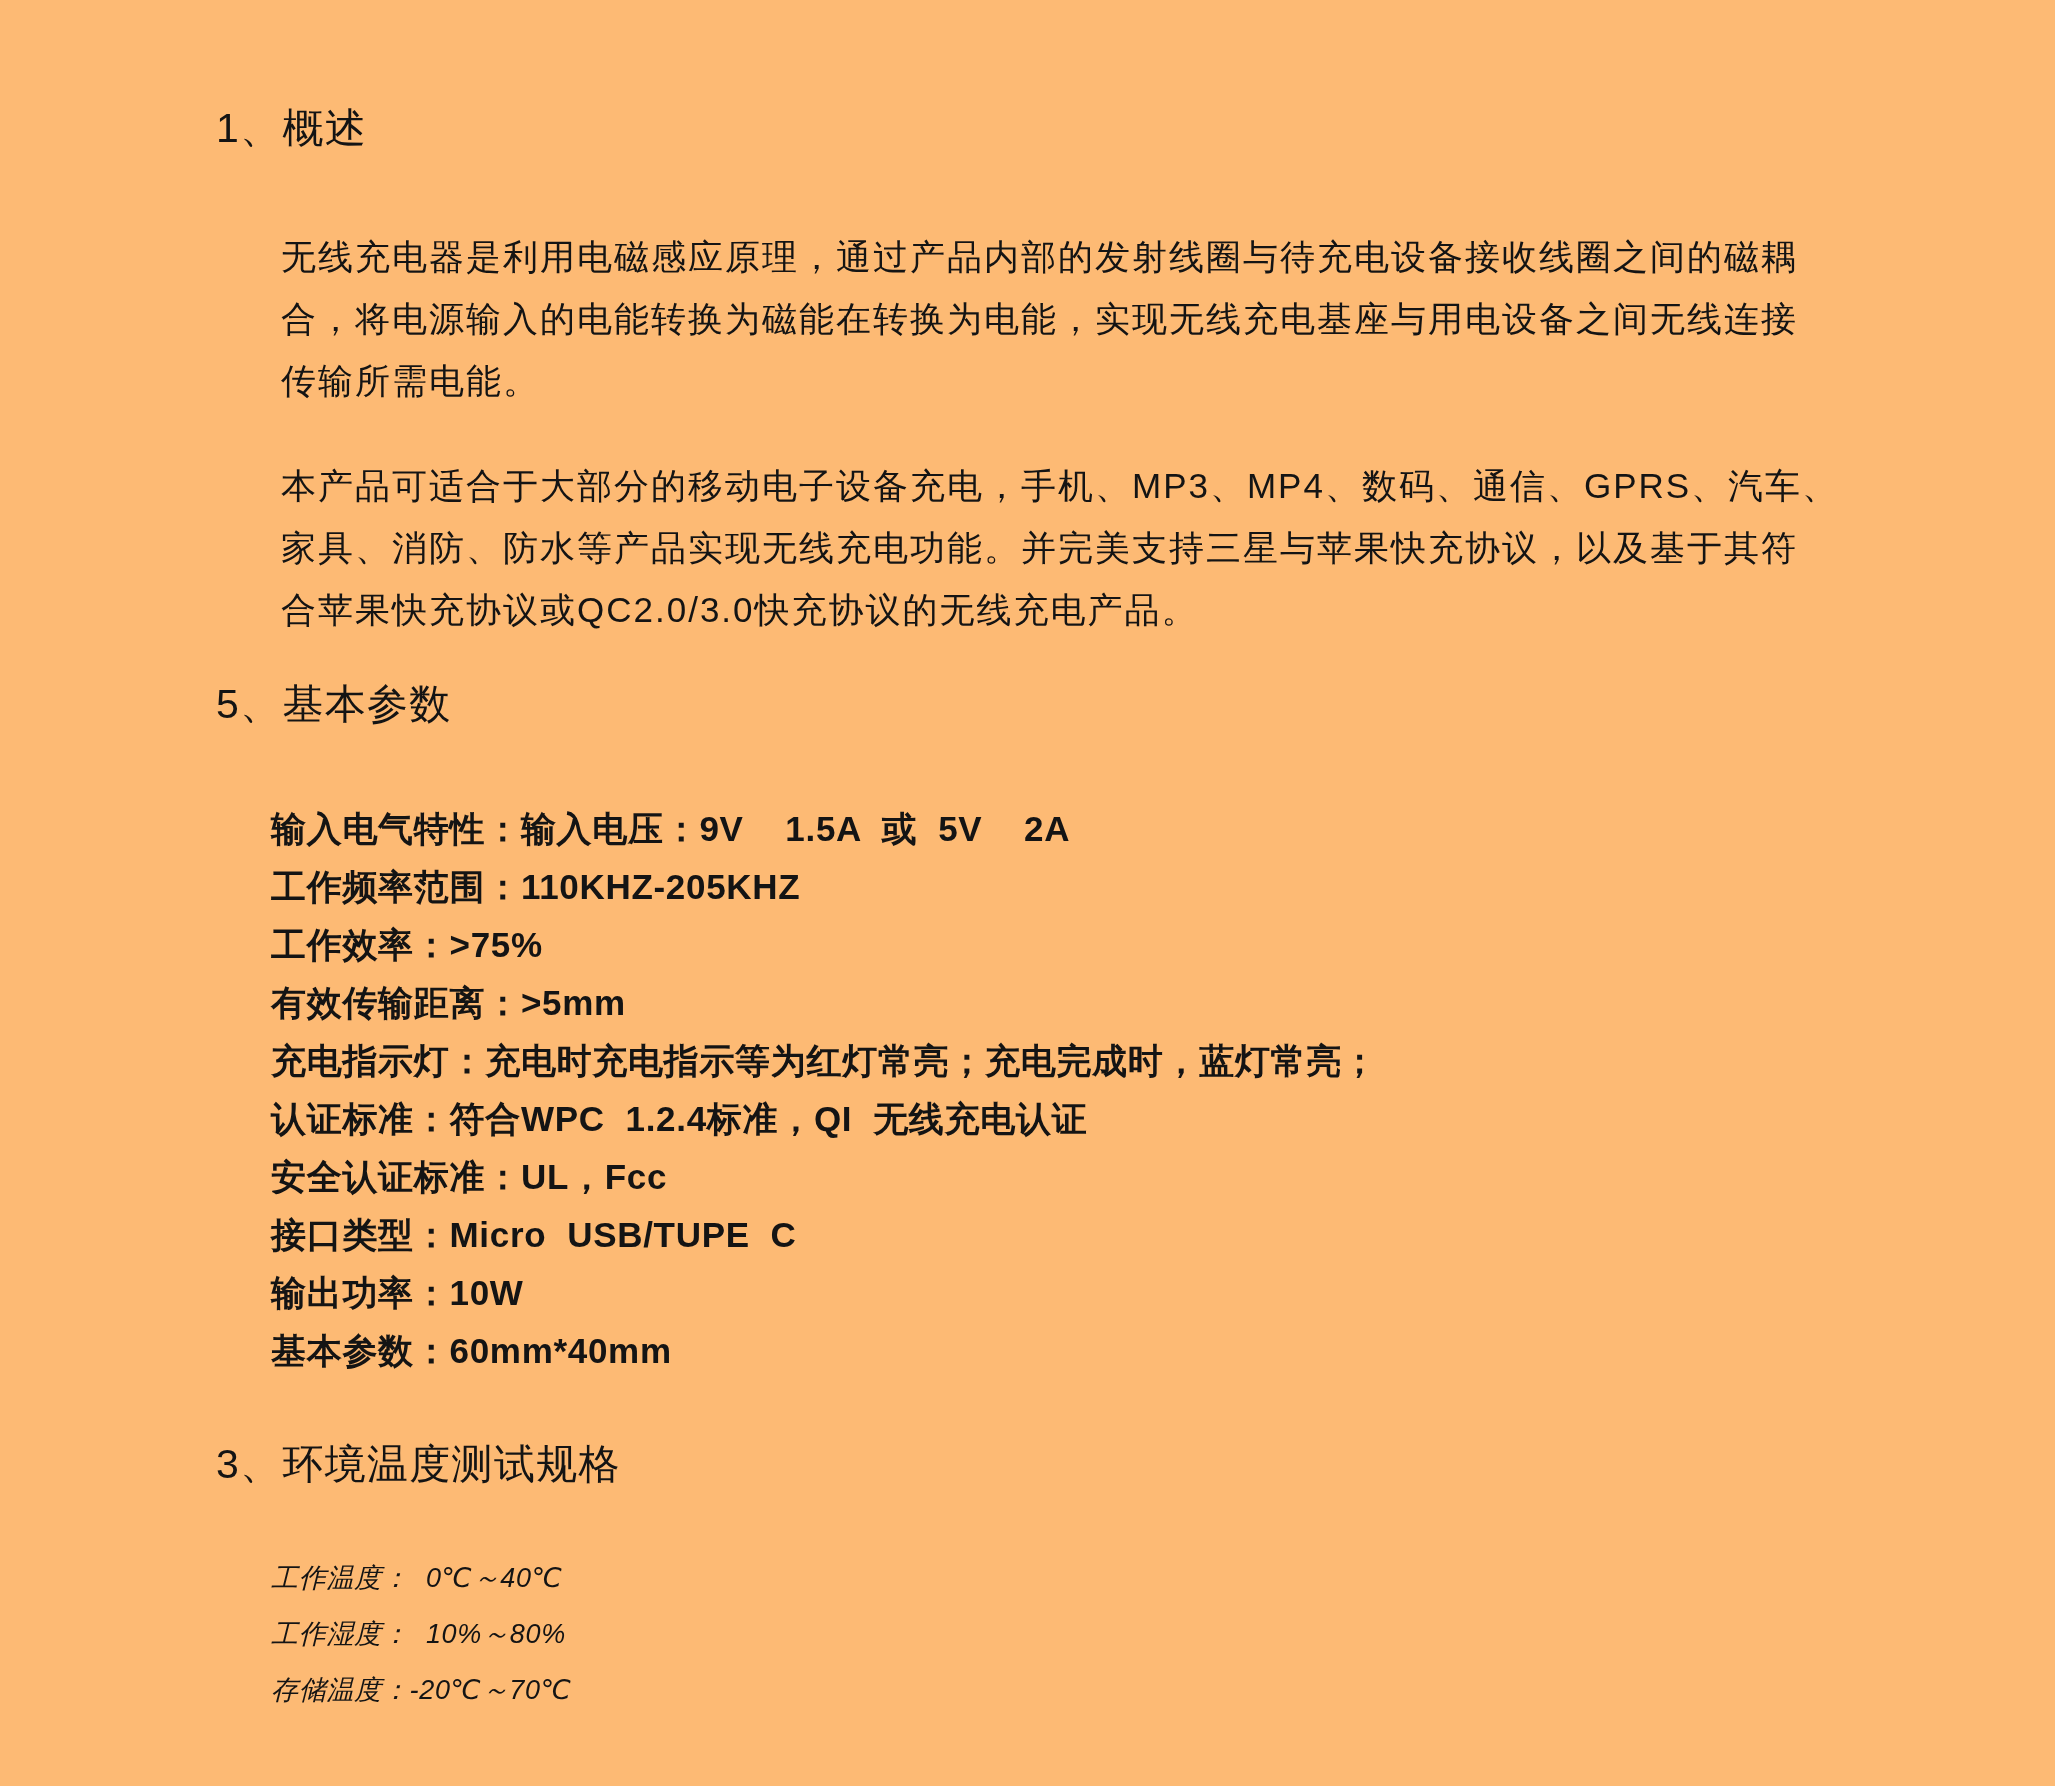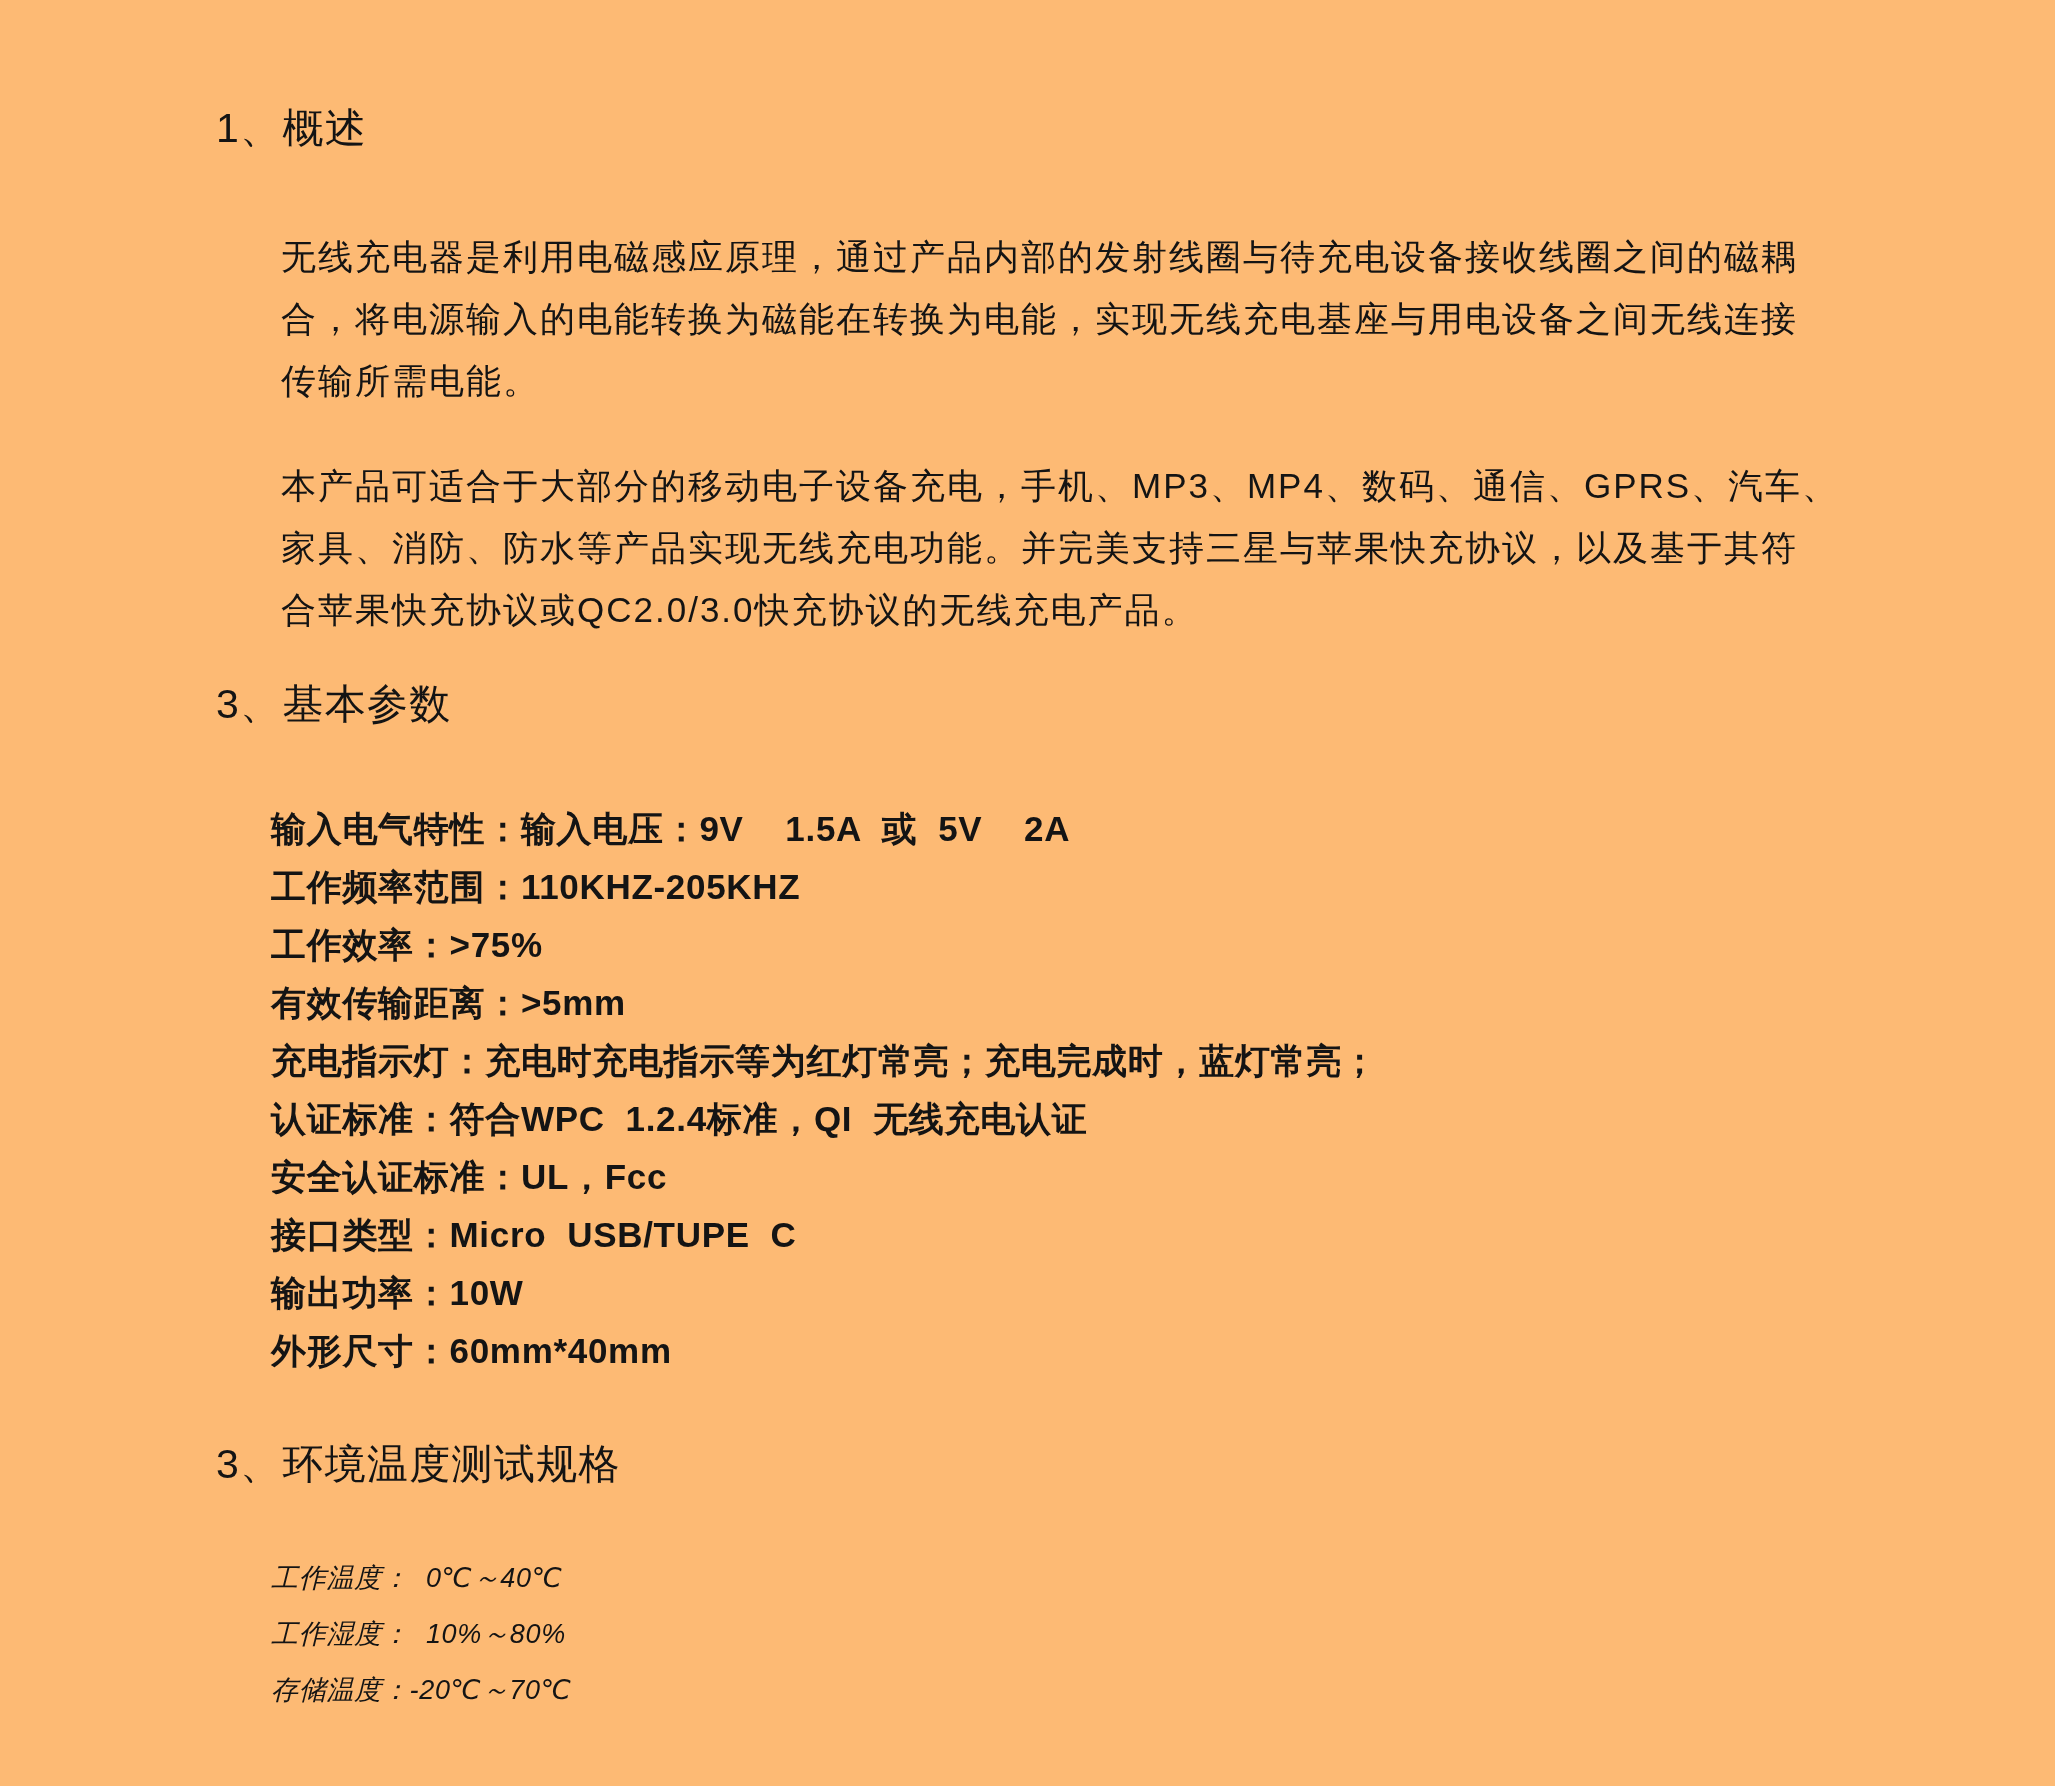--- a/index.html
+++ b/index.html
@@ -70,32 +70,32 @@
     <h2 id="h1" class="abs heading">1、概述</h2>
     <p id="p1" class="abs para">无线充电器是利用电磁感应原理，通过产品内部的发射线圈与待充电设备接收线圈之间的磁耦
 合，将电源输入的电能转换为磁能在转换为电能，实现无线充电基座与用电设备之间无线连接
 传输所需电能。</p>
     <p id="p2" class="abs para">本产品可适合于大部分的移动电子设备充电，手机、MP3、MP4、数码、通信、GPRS、汽车、
 家具、消防、防水等产品实现无线充电功能。并完美支持三星与苹果快充协议，以及基于其符
 合苹果快充协议或QC2.0/3.0快充协议的无线充电产品。</p>
   </section>
 
   <section>
-    <h2 id="h2" class="abs heading">3、基本参数</h2>
+    <h2 id="h2" class="abs heading">5、基本参数</h2>
     <ul id="list1" class="abs param-list">
       <li>输入电气特性：输入电压：9V    1.5A  或  5V    2A</li>
       <li>工作频率范围：110KHZ-205KHZ</li>
       <li>工作效率：&gt;75%</li>
       <li>有效传输距离：&gt;5mm</li>
       <li>充电指示灯：充电时充电指示等为红灯常亮；充电完成时，蓝灯常亮；</li>
       <li>认证标准：符合WPC  1.2.4标准，QI  无线充电认证</li>
       <li>安全认证标准：UL，Fcc</li>
       <li>接口类型：Micro  USB/TUPE  C</li>
       <li>输出功率：10W</li>
-      <li>外形尺寸：60mm*40mm</li>
+      <li>基本参数：60mm*40mm</li>
     </ul>
   </section>
 
   <section>
     <h2 id="h3" class="abs heading">3、环境温度测试规格</h2>
     <ul id="list2" class="abs temp-list">
       <li>工作温度：  0℃～40℃</li>
       <li>工作湿度：  10%～80%</li>
       <li>存储温度：-20℃～70℃</li>
     </ul>

